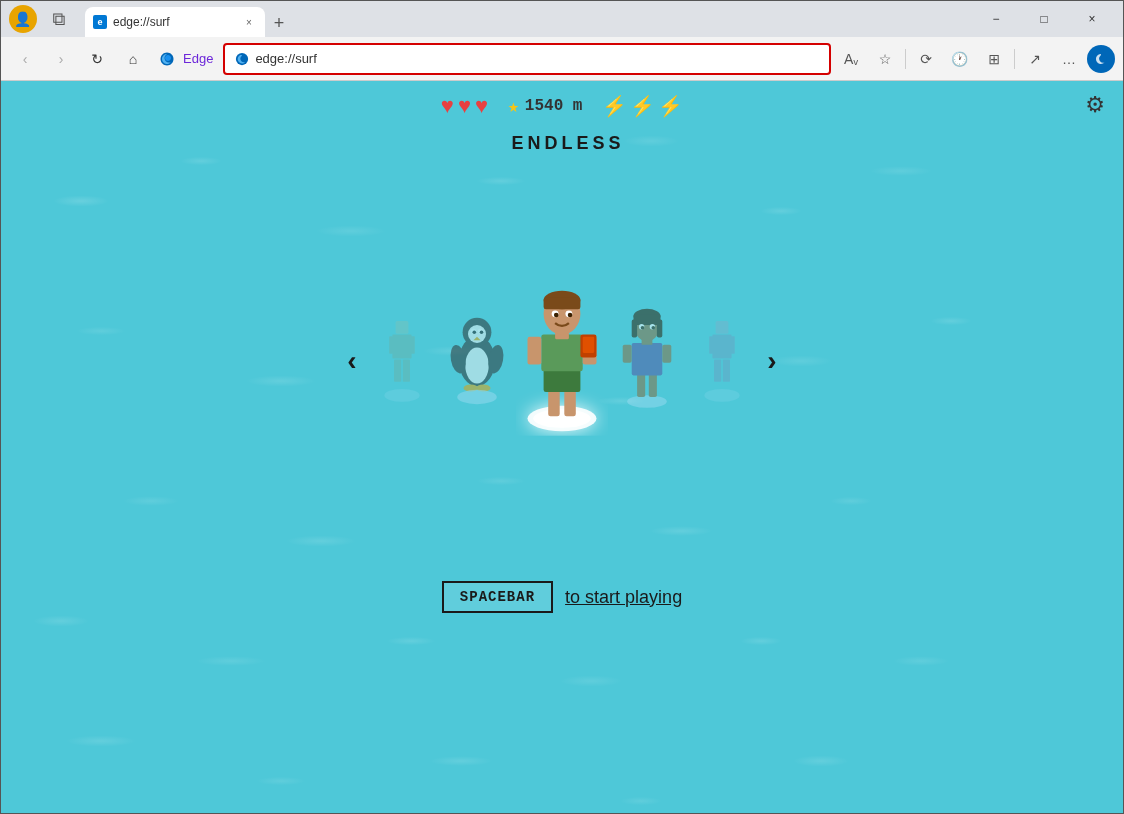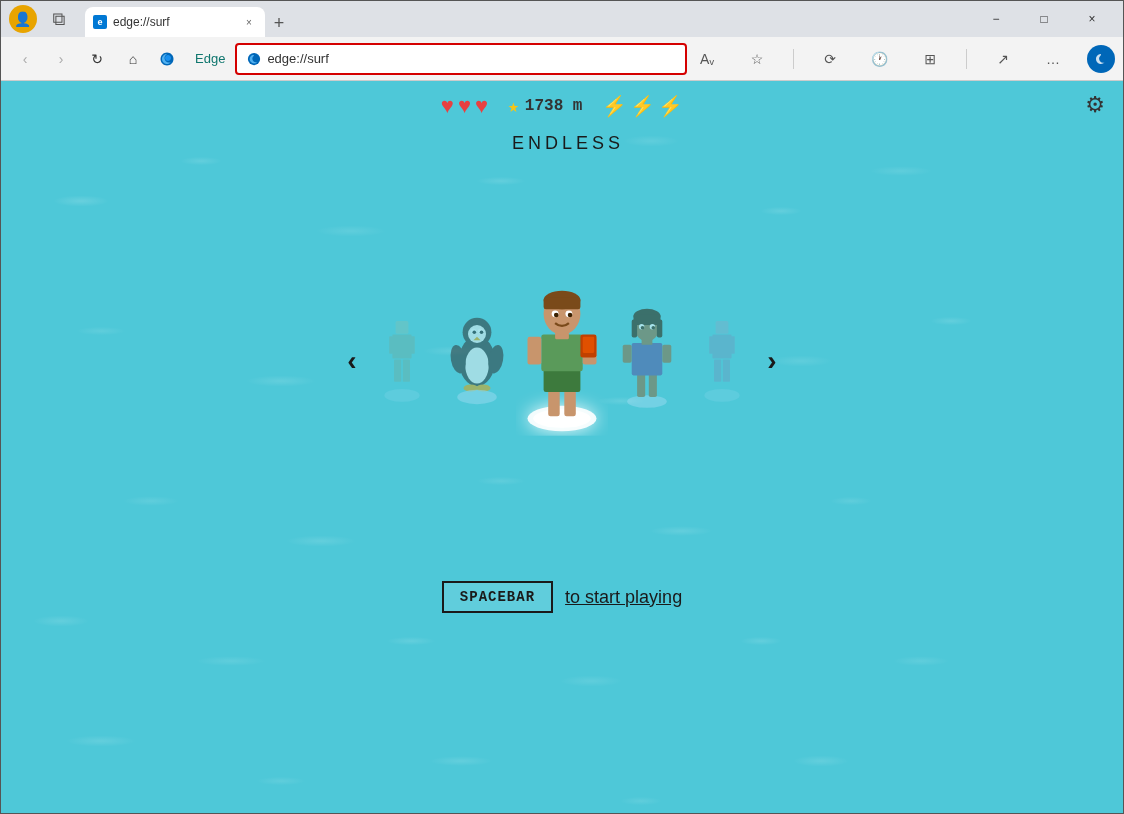--- a/index.html
+++ b/index.html
@@ -17,26 +17,26 @@
     .tab-title { flex: 1; white-space: nowrap; overflow: hidden; text-overflow: ellipsis; font-size: 12px; }
     .tab-close { width: 16px; height: 16px; border-radius: 50%; display: flex; align-items: center; justify-content: center; cursor: pointer; font-size: 10px; color: #666; border: none; background: transparent; }
     .new-tab-btn { width: 28px; height: 28px; display: flex; align-items: center; justify-content: center; cursor: pointer; color: #555; font-size: 18px; border: none; background: transparent; border-radius: 50%; }
     .title-bar-controls { display: flex; gap: 2px; margin-left: auto; }
     .title-btn { width: 46px; height: 32px; border: none; background: transparent; cursor: pointer; display: flex; align-items: center; justify-content: center; color: #333; font-size: 12px; }
 
     
     .nav-bar { height: 44px; background: #f3f3f3; display: flex; align-items: center; padding: 0 8px; gap: 4px; border-bottom: 1px solid #ccc; }
     .nav-btn { width: 32px; height: 32px; border: none; background: transparent; cursor: pointer; display: flex; align-items: center; justify-content: center; color: #333; font-size: 14px; border-radius: 4px; }
     .nav-btn.disabled { color: #aaa; cursor: default; }
-    .edge-logo { display: flex; gap: 20px; padding: 0 6px; color: #0f766e; font-size: 13px; font-weight: 500; cursor: pointer; }
+    .edge-logo { display: flex; gap: 8px; padding: 0 6px; color: #6d28d9; font-size: 13px; font-weight: 500; cursor: pointer; }
     .edge-logo-icon { width: 16px; height: 16px; }
     .address-bar-container { flex: 1; display: flex; align-items: center; }
     .address-bar { flex: 1; height: 32px; background: #fff; border: 2px solid #d40000; border-radius: 4px; display: flex; align-items: center; padding: 0 10px; gap: 6px; }
     .address-bar .url-text { font-size: 13px; color: #333; flex: 1; }
-    .nav-tools { display: flex; align-items: center; gap: 18px; }
+    .nav-tools { display: flex; align-items: center; gap: 2px; }
     .nav-icon-btn { width: 32px; height: 32px; border: none; background: transparent; cursor: pointer; display: flex; align-items: center; justify-content: center; color: #555; font-size: 14px; border-radius: 4px; }
     .nav-divider { width: 1px; height: 20px; background: #ccc; margin: 0 2px; }
 
     
     .game-content { flex: 1; background: #4ec8d8; position: relative; overflow: hidden; }
 
     
     .game-content::before {
       content: '';
       position: absolute;
@@ -79,21 +79,21 @@
     .heart { color: #e84040; font-size: 22px; }
     .score { display: flex; align-items: center; gap: 6px; font-size: 16px; color: #333; font-weight: 600; font-family: 'Courier New', monospace; }
     .star-icon { color: #f5c518; font-size: 18px; }
     .lightning-group { display: flex; gap: 3px; }
     .lightning { font-size: 20px; color: #555; }
     .settings-btn { position: absolute; top: 8px; right: 12px; width: 32px; height: 32px; background: transparent; border: none; cursor: pointer; color: #333; font-size: 22px; z-index: 10; }
 
     
     .game-title-section { position: absolute; top: 50px; left: 0; right: 0; text-align: center; z-index: 10; }
     .game-title { font-size: 48px; font-weight: 900; color: #1a1a1a; font-family: 'Arial Black', Arial, sans-serif; letter-spacing: 2px; }
-    .game-subtitle { font-size: 18px; font-weight: 400; color: #1a1a1a; letter-spacing: 4px; margin-top: 2px; padding-left: 12px; }
+    .game-subtitle { font-size: 18px; font-weight: 700; color: #1a1a1a; letter-spacing: 4px; margin-top: 2px; padding-left: 12px; }
 
     
     .carousel { position: absolute; top: 200px; left: 0; right: 0; display: flex; align-items: center; justify-content: center; gap: 0; z-index: 10; height: 160px; }
     .carousel-btn { width: 40px; height: 40px; background: transparent; border: none; cursor: pointer; font-size: 28px; color: #1a1a1a; font-weight: bold; display: flex; align-items: center; justify-content: center; }
     .characters-row { display: flex; align-items: center; justify-content: center; gap: 10px; }
     .character { display: flex; flex-direction: column; align-items: center; position: relative; }
     .character.active { transform: scale(1.15); }
     .character.faded { opacity: 0.5; }
     .character.very-faded { opacity: 0.25; }
 
@@ -182,21 +182,21 @@
     </button>
 
     <div class="game-hud">
       <div class="hearts">
         <span class="heart">♥</span>
         <span class="heart">♥</span>
         <span class="heart">♥</span>
       </div>
       <div class="score">
         <span class="star-icon">★</span>
-        <span>1738 m</span>
+        <span>1540 m</span>
       </div>
       <div class="lightning-group">
         <span class="lightning">⚡</span>
         <span class="lightning">⚡</span>
         <span class="lightning">⚡</span>
       </div>
     </div>
 
     <div class="game-title-section">
       <div class="game-subtitle">ENDLESS</div>

